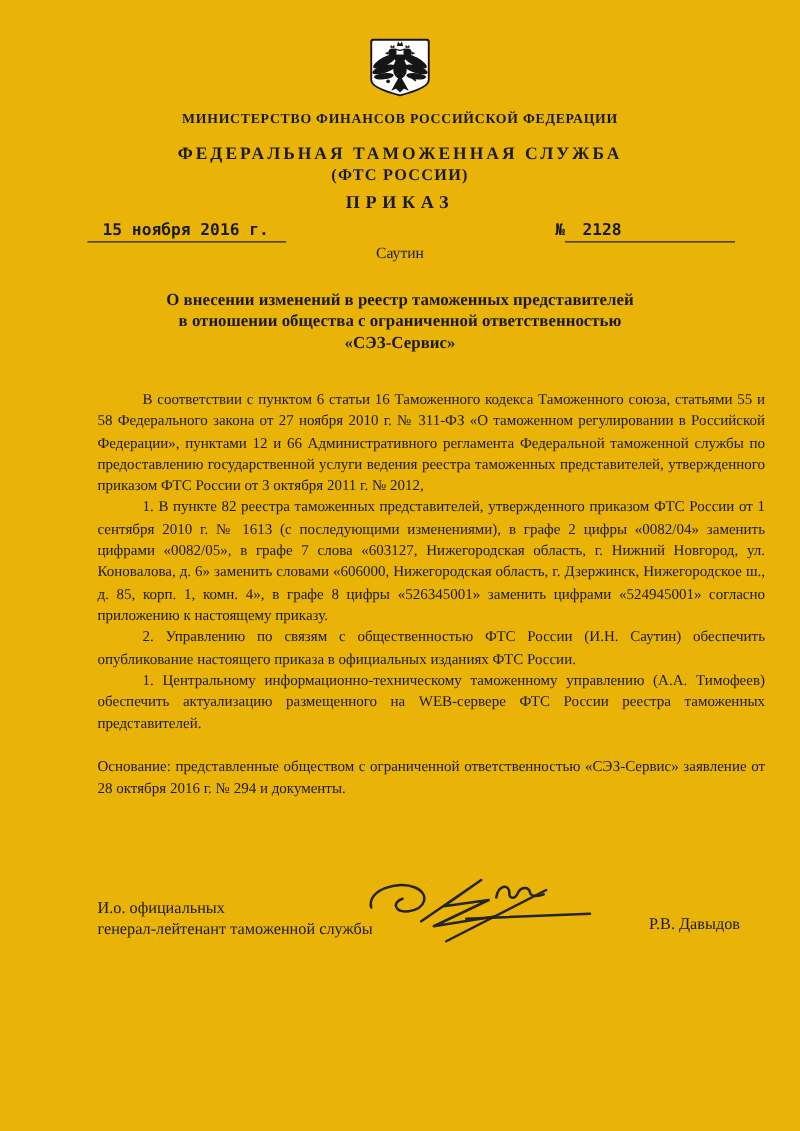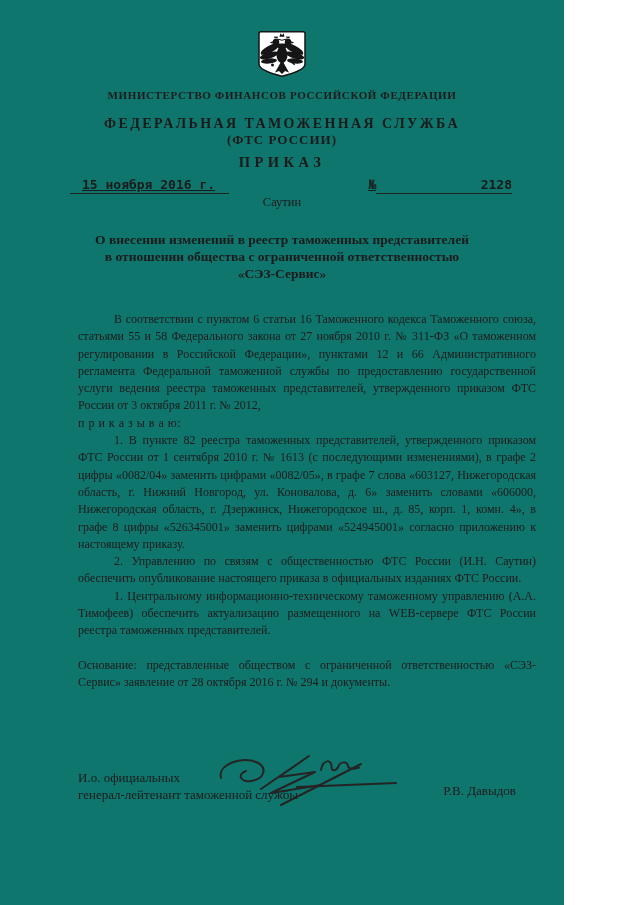--- a/index.html
+++ b/index.html
@@ -3,21 +3,21 @@
 <meta charset="utf-8">
 <style>
   html, body { margin: 0; padding: 0; }
   body {
     width: 640px; height: 905px;
     background: #ffffff;
     font-family: "Liberation Serif", serif;
     color: #1a1a1a;
     overflow: hidden;
   }
-  .page { position: relative; width: 564px; height: 905px; background: #0f766e; }
+  .page { position: relative; width: 640px; height: 905px; background: #eab308; }
 
   
   .emblem-wrap { text-align: center; padding-top: 30px; height: 48px; }
   .letterhead { text-align: center; margin-top: 11px; }
   .lh-ministry {
     font-size: 11px; font-weight: bold; letter-spacing: 0.6px;
     line-height: 13px;
   }
   .lh-agency {
     font-size: 14px; font-weight: bold; letter-spacing: 2.4px;
@@ -30,32 +30,31 @@
   .lh-doctype {
     font-size: 14.5px; font-weight: bold; letter-spacing: 4.5px;
     line-height: 16px; margin-top: 7px;
   }
 
   
   .date-row {
     display: flex; justify-content: space-between; align-items: flex-end;
     margin: 7px 52px 0 70px;
     font-family: "DejaVu Sans Mono", monospace;
-    font-size: 13px; font-weight: bold; text-decoration: underline;
+    font-size: 13px; font-weight: bold;
   }
   .date-field {
     border-bottom: 1.5px solid #222;
     padding: 0 14px 1px 12px;
   }
   .number-field { white-space: nowrap; }
   .number-value {
     display: inline-block; min-width: 122px;
     border-bottom: 1.5px solid #222;
     padding: 0 0 1px 14px;
-    text-align: right;
   }
   .city { text-align: center; font-size: 12.5px; margin-top: 1px; }
 
   
   .doc-title {
     text-align: center; font-weight: bold; font-size: 13.5px;
     line-height: 17px; margin-top: 21px;
   }
 
   
@@ -132,21 +131,20 @@
   <div class="city">Саутин</div>
 
   <div class="doc-title">
     <div>О внесении изменений в реестр таможенных представителей</div>
     <div>в отношении общества с ограниченной ответственностью</div>
     <div>«СЭЗ-Сервис»</div>
   </div>
 
   <div class="doc-body">
     <p class="indent">В соответствии с пунктом 6 статьи 16 Таможенного кодекса Таможенного союза, статьями 55 и 58 Федерального закона от 27 ноября 2010 г. № 311-ФЗ «О таможенном регулировании в Российской Федерации», пунктами 12 и 66 Административного регламента Федеральной таможенной службы по предоставлению государственной услуги ведения реестра таможенных представителей, утвержденного приказом ФТС России от 3 октября 2011 г. № 2012,</p>
-    <p class="order-word">п р и к а з ы в а ю:</p>
     <p class="indent">1. В пункте 82 реестра таможенных представителей, утвержденного приказом ФТС России от 1 сентября 2010 г. № 1613 (с последующими изменениями), в графе 2 цифры «0082/04» заменить цифрами «0082/05», в графе 7 слова «603127, Нижегородская область, г. Нижний Новгород, ул. Коновалова, д. 6» заменить словами «606000, Нижегородская область, г. Дзержинск, Нижегородское ш., д. 85, корп. 1, комн. 4», в графе 8 цифры «526345001» заменить цифрами «524945001» согласно приложению к настоящему приказу.</p>
     <p class="indent">2. Управлению по связям с общественностью ФТС России (И.Н. Саутин) обеспечить опубликование настоящего приказа в официальных изданиях ФТС России.</p>
     <p class="indent">1. Центральному информационно-техническому таможенному управлению (А.А. Тимофеев) обеспечить актуализацию размещенного на WEB-сервере ФТС России реестра таможенных представителей.</p>
     <p class="basis-par">Основание: представленные обществом с ограниченной ответственностью «СЭЗ-Сервис» заявление от 28 октября 2016 г. № 294 и документы.</p>
   </div>
 
   <div class="sig-block">
     <div class="sig-titles">
       <div>И.о. официальных</div>
       <div>генерал-лейтенант таможенной службы</div>

